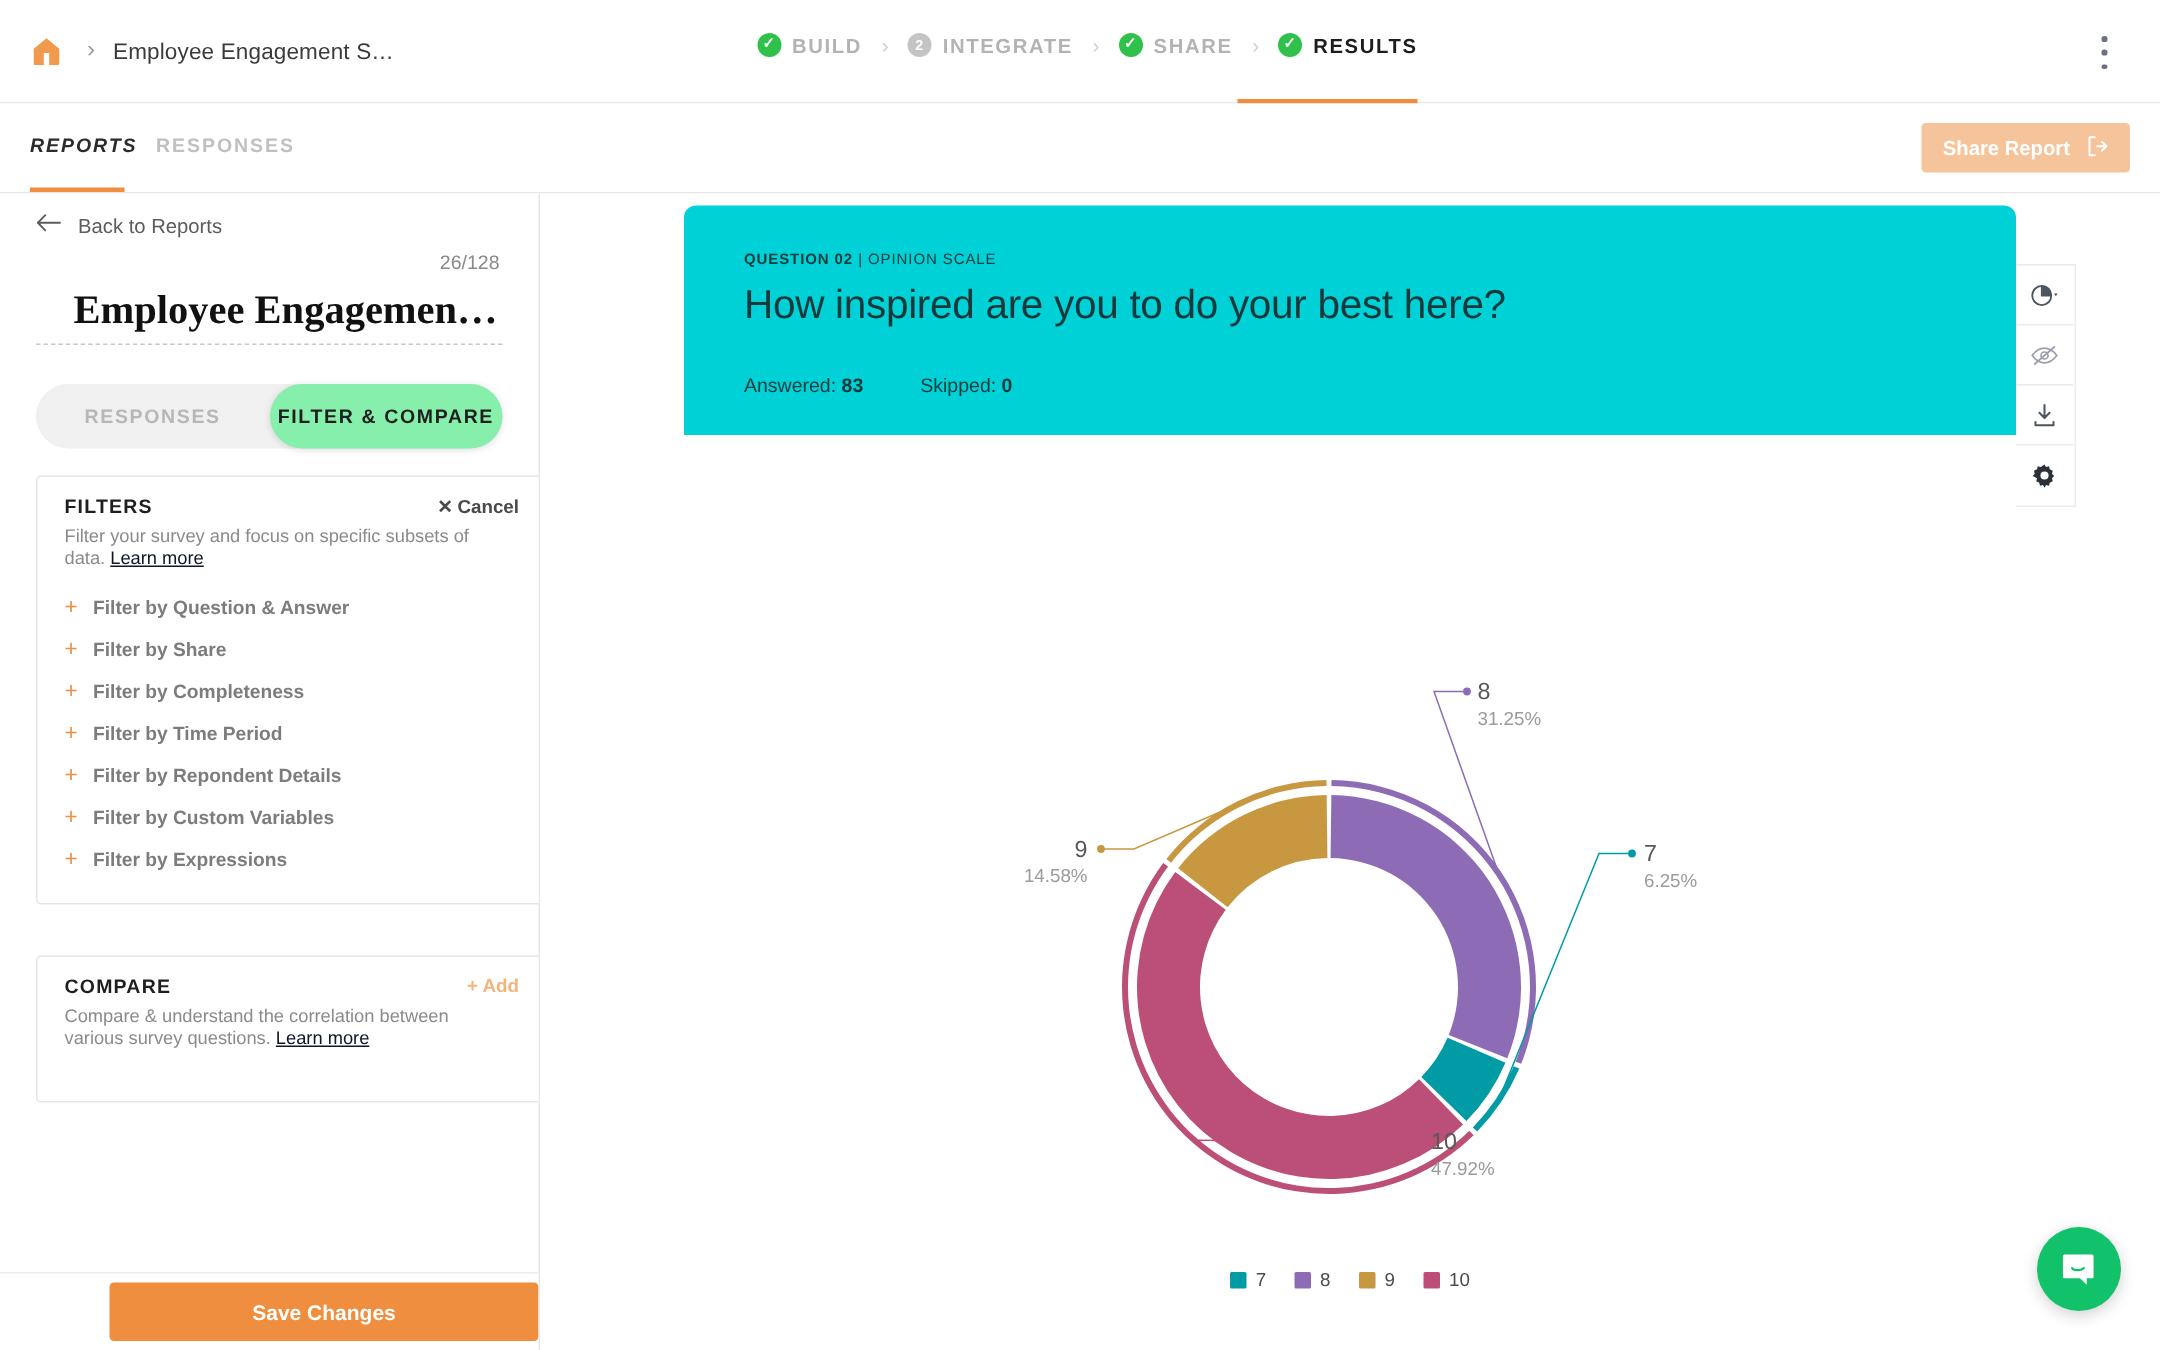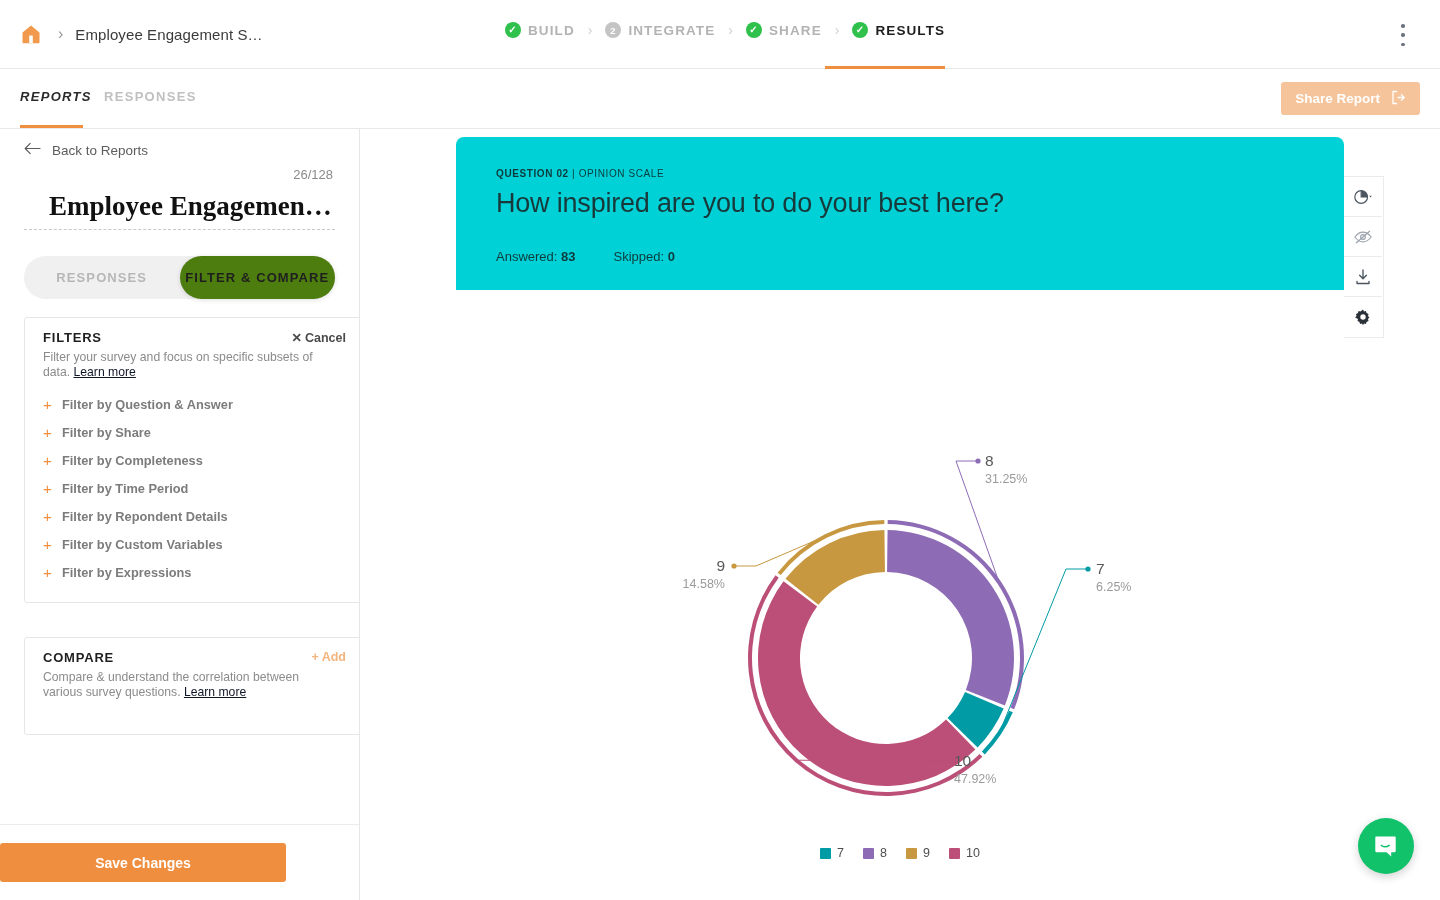--- a/index.html
+++ b/index.html
@@ -64,21 +64,21 @@
     white-space: nowrap; overflow: hidden; margin-left: 25px;
   }
   .title-rule { position:absolute; left:24px; top: 100px; width: 311px; border-bottom: 1px dashed #c8c8c8; }
 
   .toggle {
     position: absolute; left: 24px; top: 127px; width: 311px; height: 43px;
     background: #f0f0f0; border-radius: 22px; display: flex; align-items: center;
   }
   .toggle-opt { flex: 1; text-align: center; font-size: 13px; letter-spacing: 1.1px; font-weight: 700; color: #b7b7b7; cursor: pointer; line-height: 43px;}
   .toggle-opt.on {
-    background: #4d7c0f; color: #1f1f1f; border-radius: 22px; height: 43px;
+    background: #86efac; color: #1f1f1f; border-radius: 22px; height: 43px;
     box-shadow: 0 1px 5px rgba(0,0,0,.13);
   }
 
   .panel {
     position: absolute; left: 24px; width: 339px; background: #fff;
     border: 1px solid #e6e6e6; border-radius: 3px;
   }
   #filters-panel { top: 188px; height: 286px; }
   #compare-panel { top: 508px; height: 98px; }
 
@@ -88,22 +88,22 @@
   #compare-add { color: #f3b57e; }
   .panel-desc { position: absolute; left: 18px; top: 32px; width: 278px; font-size: 12.2px; line-height: 15px; color: #8b8b8b; }
   .link-purple { color: #0f172a; text-decoration: underline; cursor: pointer; }
 
   .filter-list { position: absolute; left: 18px; top: 72px; width: 280px; }
   .filter-item { display: flex; align-items: center; gap: 9px; height: 28px; cursor: pointer; }
   .plus { color: #ef8e3f; font-size: 15px; line-height: 1; width: 10px; }
   .filter-label { font-size: 12.8px; font-weight: 700; color: #7c7c7c; }
 
   .save-wrap {
-    position: absolute; left: 0; bottom: 0; width: 359px; height: 76px;
-    background: #fff; border-top: 1px solid #ececec; display:flex; align-items:center; justify-content:flex-start;
+    position: absolute; left: 0; bottom: 0; width: 359px; height: 52px;
+    background: #fff; border-top: 1px solid #ececec; display:flex; align-items:center; justify-content:flex-end;
   }
   .save-btn {
     width: 286px; height: 39px; background: #ef8e3f; color: #fff; border: none; border-radius: 3px;
     font-size: 14px; font-weight: 700; cursor: pointer; font-family: "Liberation Sans", sans-serif;
   }
 
   
   .main { position: absolute; left: 360px; top: 129px; width: 1080px; height: 771px; background: #fff; overflow: hidden; }
 
   .qcard { position: absolute; left: 96px; top: 8px; width: 888px; background: #fff; }

